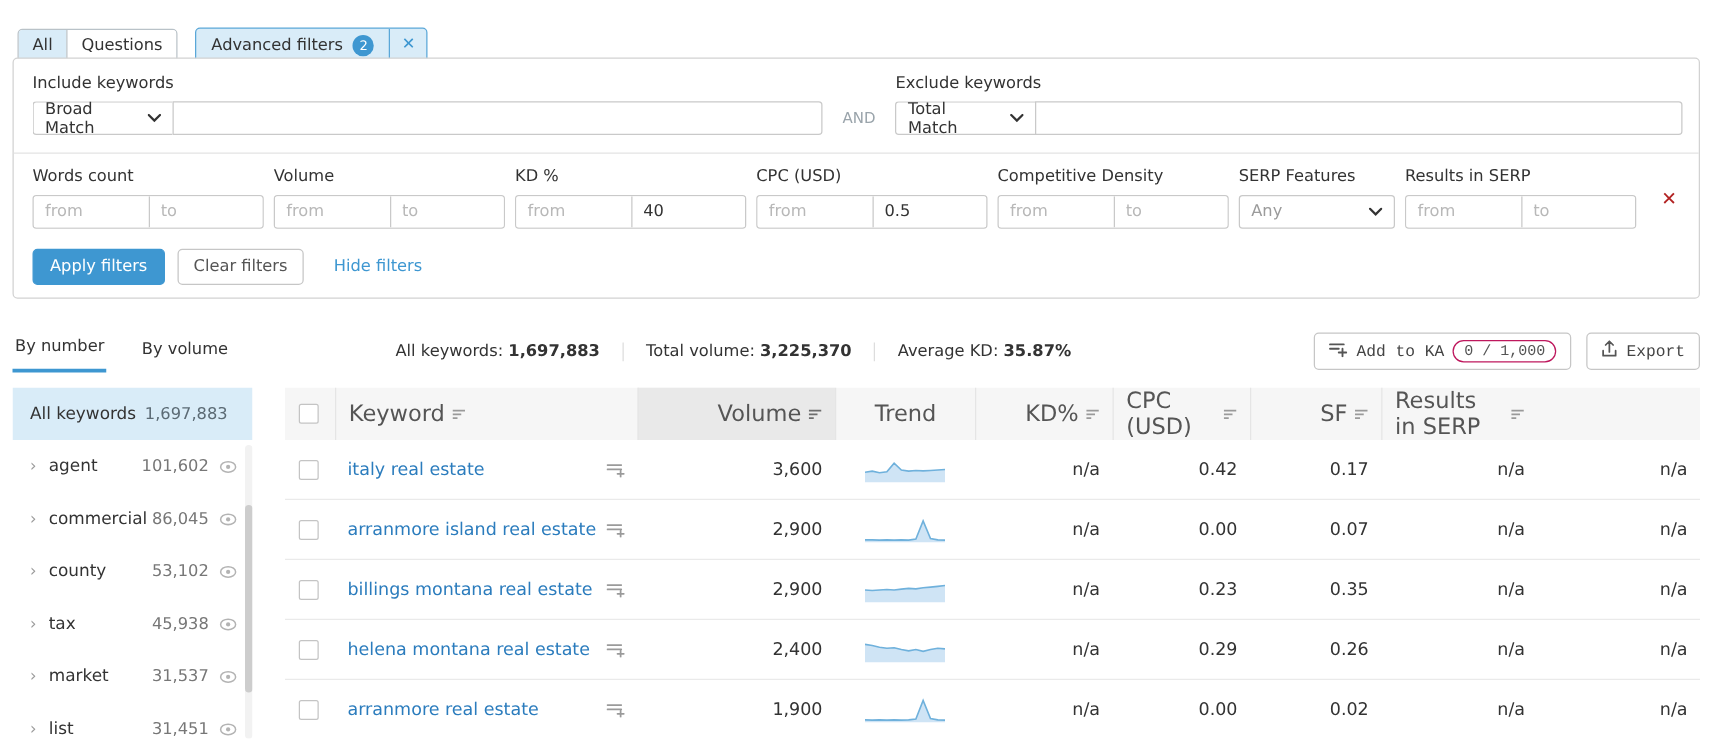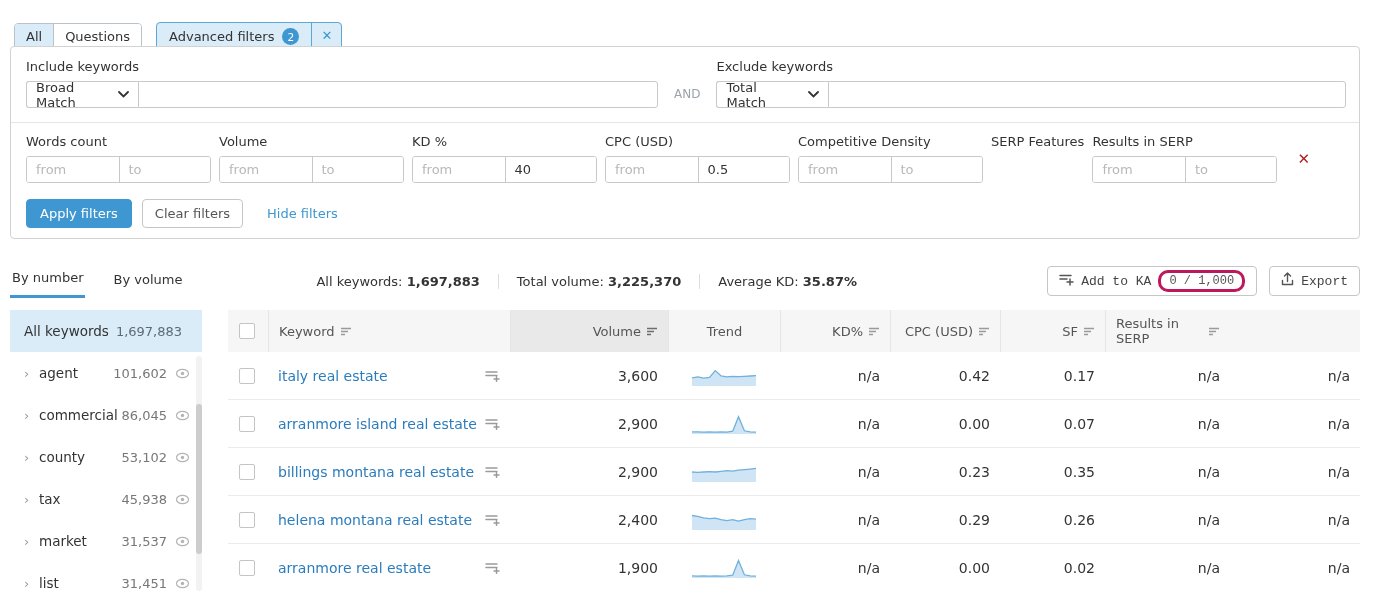--- a/index.html
+++ b/index.html
@@ -56,39 +56,39 @@
     display:flex; align-items:center; }
   .sort-tab { font-size:13px; color:#333; padding:6px 2px 10px; cursor:pointer; margin-right:26px; }
   .sort-tab.active { border-bottom:3px solid var(--accent,#3e97d1); }
   .stats { display:flex; align-items:center; margin-left:88px; }
   .stat { padding:0 18px; font-size:13px; color:#333; }
   .stat b { font-weight:bold; }
   .stat + .stat { border-left:1px solid #ddd; }
   .toolbar-right { margin-left:auto; display:flex; gap:12px; }
   .btn-light { display:flex; align-items:center; gap:7px; background:#fff; border:1px solid #c6c6c6;
     border-radius:4px; padding:4px 11px; font-size:13px; color:#444; cursor:pointer; height:30px; font-family:Liberation Mono, monospace; }
-  .pill { border:3px solid #be185d; border-radius:10px; padding:1px 8px; font-size:12px; color:#555; }
+  .pill { border:1px solid #be185d; border-radius:10px; padding:1px 8px; font-size:12px; color:#555; }
 
   
   .sidebar { position:absolute; top:310px; left:10px; width:192px; bottom:0; overflow:hidden; }
   .side-all { display:flex; align-items:baseline; gap:7px; background:var(--sel-bg,#d9ecf8);
     padding:13px 10px 13px 14px; font-size:13.5px; color:#333; cursor:pointer; }
   .side-all .cnt { color:#5c6b75; font-size:13px; }
   .side-item { display:flex; align-items:center; height:42px; padding:0 12px 0 14px; cursor:pointer; }
   .side-chev { color:#9b9b9b; font-size:13px; width:15px; }
   .side-label { font-size:13.5px; color:#333; }
   .side-count { margin-left:auto; color:#777; font-size:13px; }
   .eye { margin-left:8px; display:flex; align-items:center; }
   .sb-track { position:absolute; right:0; top:46px; bottom:0; width:6px; background:#f2f2f2; border-radius:3px; }
   .sb-thumb { position:absolute; right:0; top:48px; width:6px; height:150px; background:#cdcdcd; border-radius:3px; cursor:pointer; }
 
   
   .table { position:absolute; top:310px; left:228px; width:1132px; bottom:0; overflow:hidden; }
   .grid { display:grid; grid-template-columns:40px 242px 158px 112px 110px 110px 105px 125px 130px; align-items:center; }
-  .thead { background:#f6f6f6; height:42px; font-size:13px; color:#555; }
+  .thead { background:#f6f6f6; height:42px; font-size:18px; color:#555; }
   .th { display:flex; align-items:center; gap:6px; padding:0 10px; height:42px; border-left:1px solid #e5e5e5; }
   .th:first-child { border-left:none; }
   .th.right { justify-content:flex-end; }
   .th.center { justify-content:center; }
   .th-volume { background:#e9e9e9; }
   .sort-ic { display:flex; cursor:pointer; }
   .trow { height:48px; border-bottom:1px solid #eaeaea; font-size:14px; }
   .cell { padding:0 10px; }
   .cell.right { text-align:right; }
   .cell.center { text-align:center; }
@@ -182,20 +182,30 @@
     </div>
     <div class="fgroup">
       <div class="flabel">Competitive Density</div>
       <div class="range">
         <input placeholder="from" style="">
         <input placeholder="to" style="">
       </div>
     </div>
     <div class="fgroup">
       <div class="flabel">SERP Features</div>
+      <div class="controls">
+        <div class="fselect serp-select">
+          <span>Any</span>
+          <span class="chev">
+            <svg width="11" height="7" viewBox="0 0 11 7">
+                <path d="M1 1l4.5 4.5L10 1" fill="none" stroke="#333" stroke-width="1.8" stroke-linecap="round"></path>
+              </svg>
+          </span>
+        </div>
+      </div>
     </div>
     <div class="fgroup">
       <div class="flabel">Results in SERP</div>
       <div class="range">
         <input placeholder="from" style="">
         <input placeholder="to" style="">
       </div>
     </div>
     <div class="red-x">✕</div>
   </div>

